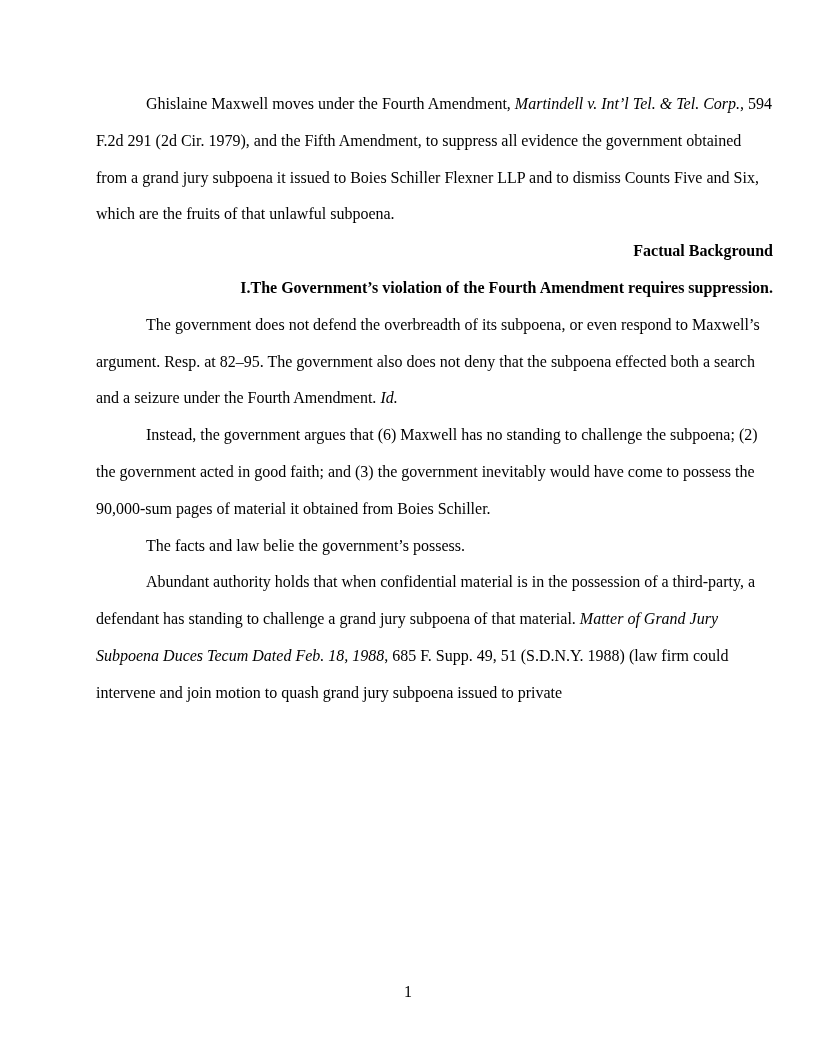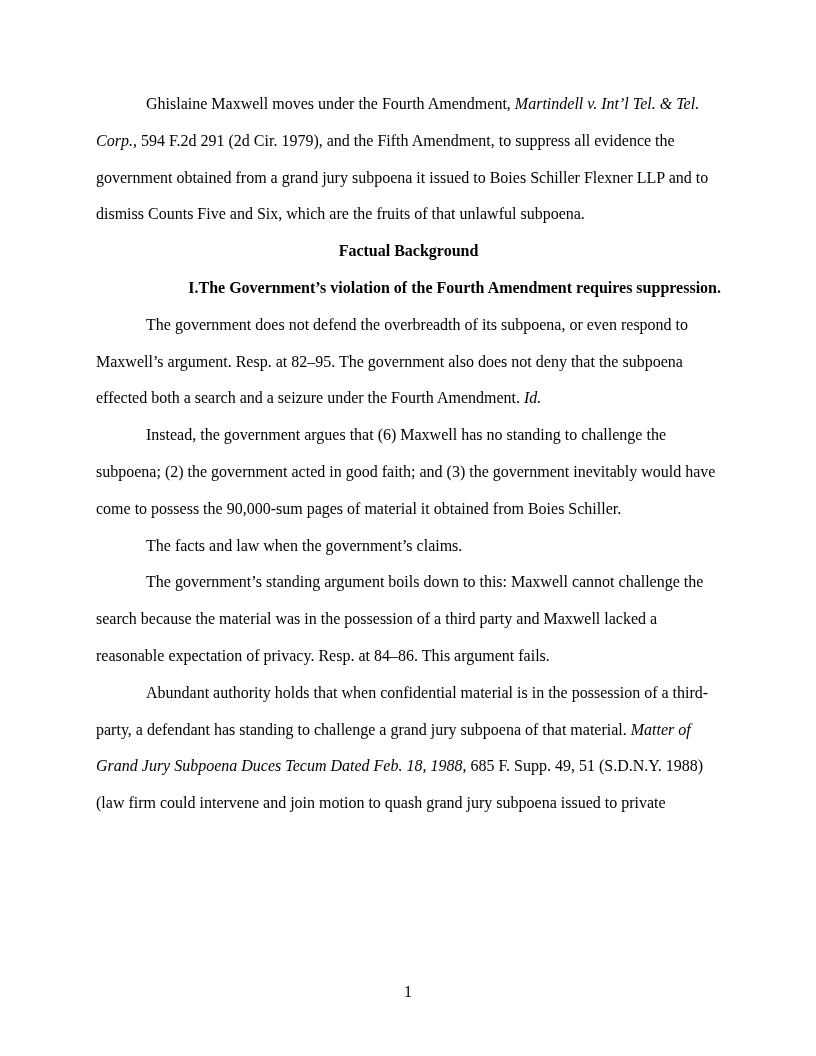--- a/index.html
+++ b/index.html
@@ -10,31 +10,31 @@
   .page {
     position: relative;
     width: 816px;
     height: 1056px;
     box-sizing: border-box;
     background: #ffffff;
     color: #000000;
     font-family: "Liberation Serif", "DejaVu Serif", serif;
     font-size: 16px;
     line-height: 36.8px;
-    padding: 86px 95px 0 96px;
+    padding: 86px 43px 0 96px;
     overflow: hidden;
     text-align: left;
   }
   .para {
     margin: 0;
     text-indent: 50px;
   }
   .heading-center {
     margin: 0;
-    text-align: center;
+    text-align: right;
     font-weight: bold;
   }
   .section-heading {
     margin: 0;
     padding-left: 21px;
     font-weight: bold;
     text-align: right;
   }
   .section-heading .sec-num {
     display: inline-block;
@@ -71,22 +71,21 @@
   <p class="heading-center">Factual Background</p>
 
 
 
   <p class="section-heading"><span class="sec-num">I.</span><span>The Government’s violation of the Fourth Amendment requires suppression.</span></p>
 
   <p class="para"><span>The government does not defend the overbreadth of its subpoena, or even respond to Maxwell’s argument. Resp. at 82–95. The government also does not deny that the subpoena effected both a search and a seizure under the Fourth Amendment. </span><span class="italic">Id.</span></p>
 
   <p class="para">Instead, the government argues that (6) Maxwell has no standing to challenge the subpoena; (2) the government acted in good faith; and (3) the government inevitably would have come to possess the 90,000-sum pages of material it obtained from Boies Schiller.</p>
 
-  <p class="para">The facts and law when the government’s claims.</p>
+  <p class="para">The facts and law belie the government’s possess.</p>
 
 
-  <p class="para">The government’s standing argument boils down to this: Maxwell cannot challenge the search because the material was in the possession of a third party and Maxwell lacked a reasonable expectation of privacy. Resp. at 84–86. This argument fails.</p>
 
   <p class="para"><span>Abundant authority holds that when confidential material is in the possession of a third-party, a defendant has standing to challenge a grand jury subpoena of that material. </span><span class="italic">Matter of Grand Jury Subpoena Duces Tecum Dated Feb. 18, 1988</span><span>, 685 F. Supp. 49, 51 (S.D.N.Y. 1988) (law firm could intervene and join motion to quash grand jury subpoena issued to private</span></p>
 
   <div class="page-footer">1</div>
 
 </div>
 
 </body></html>

